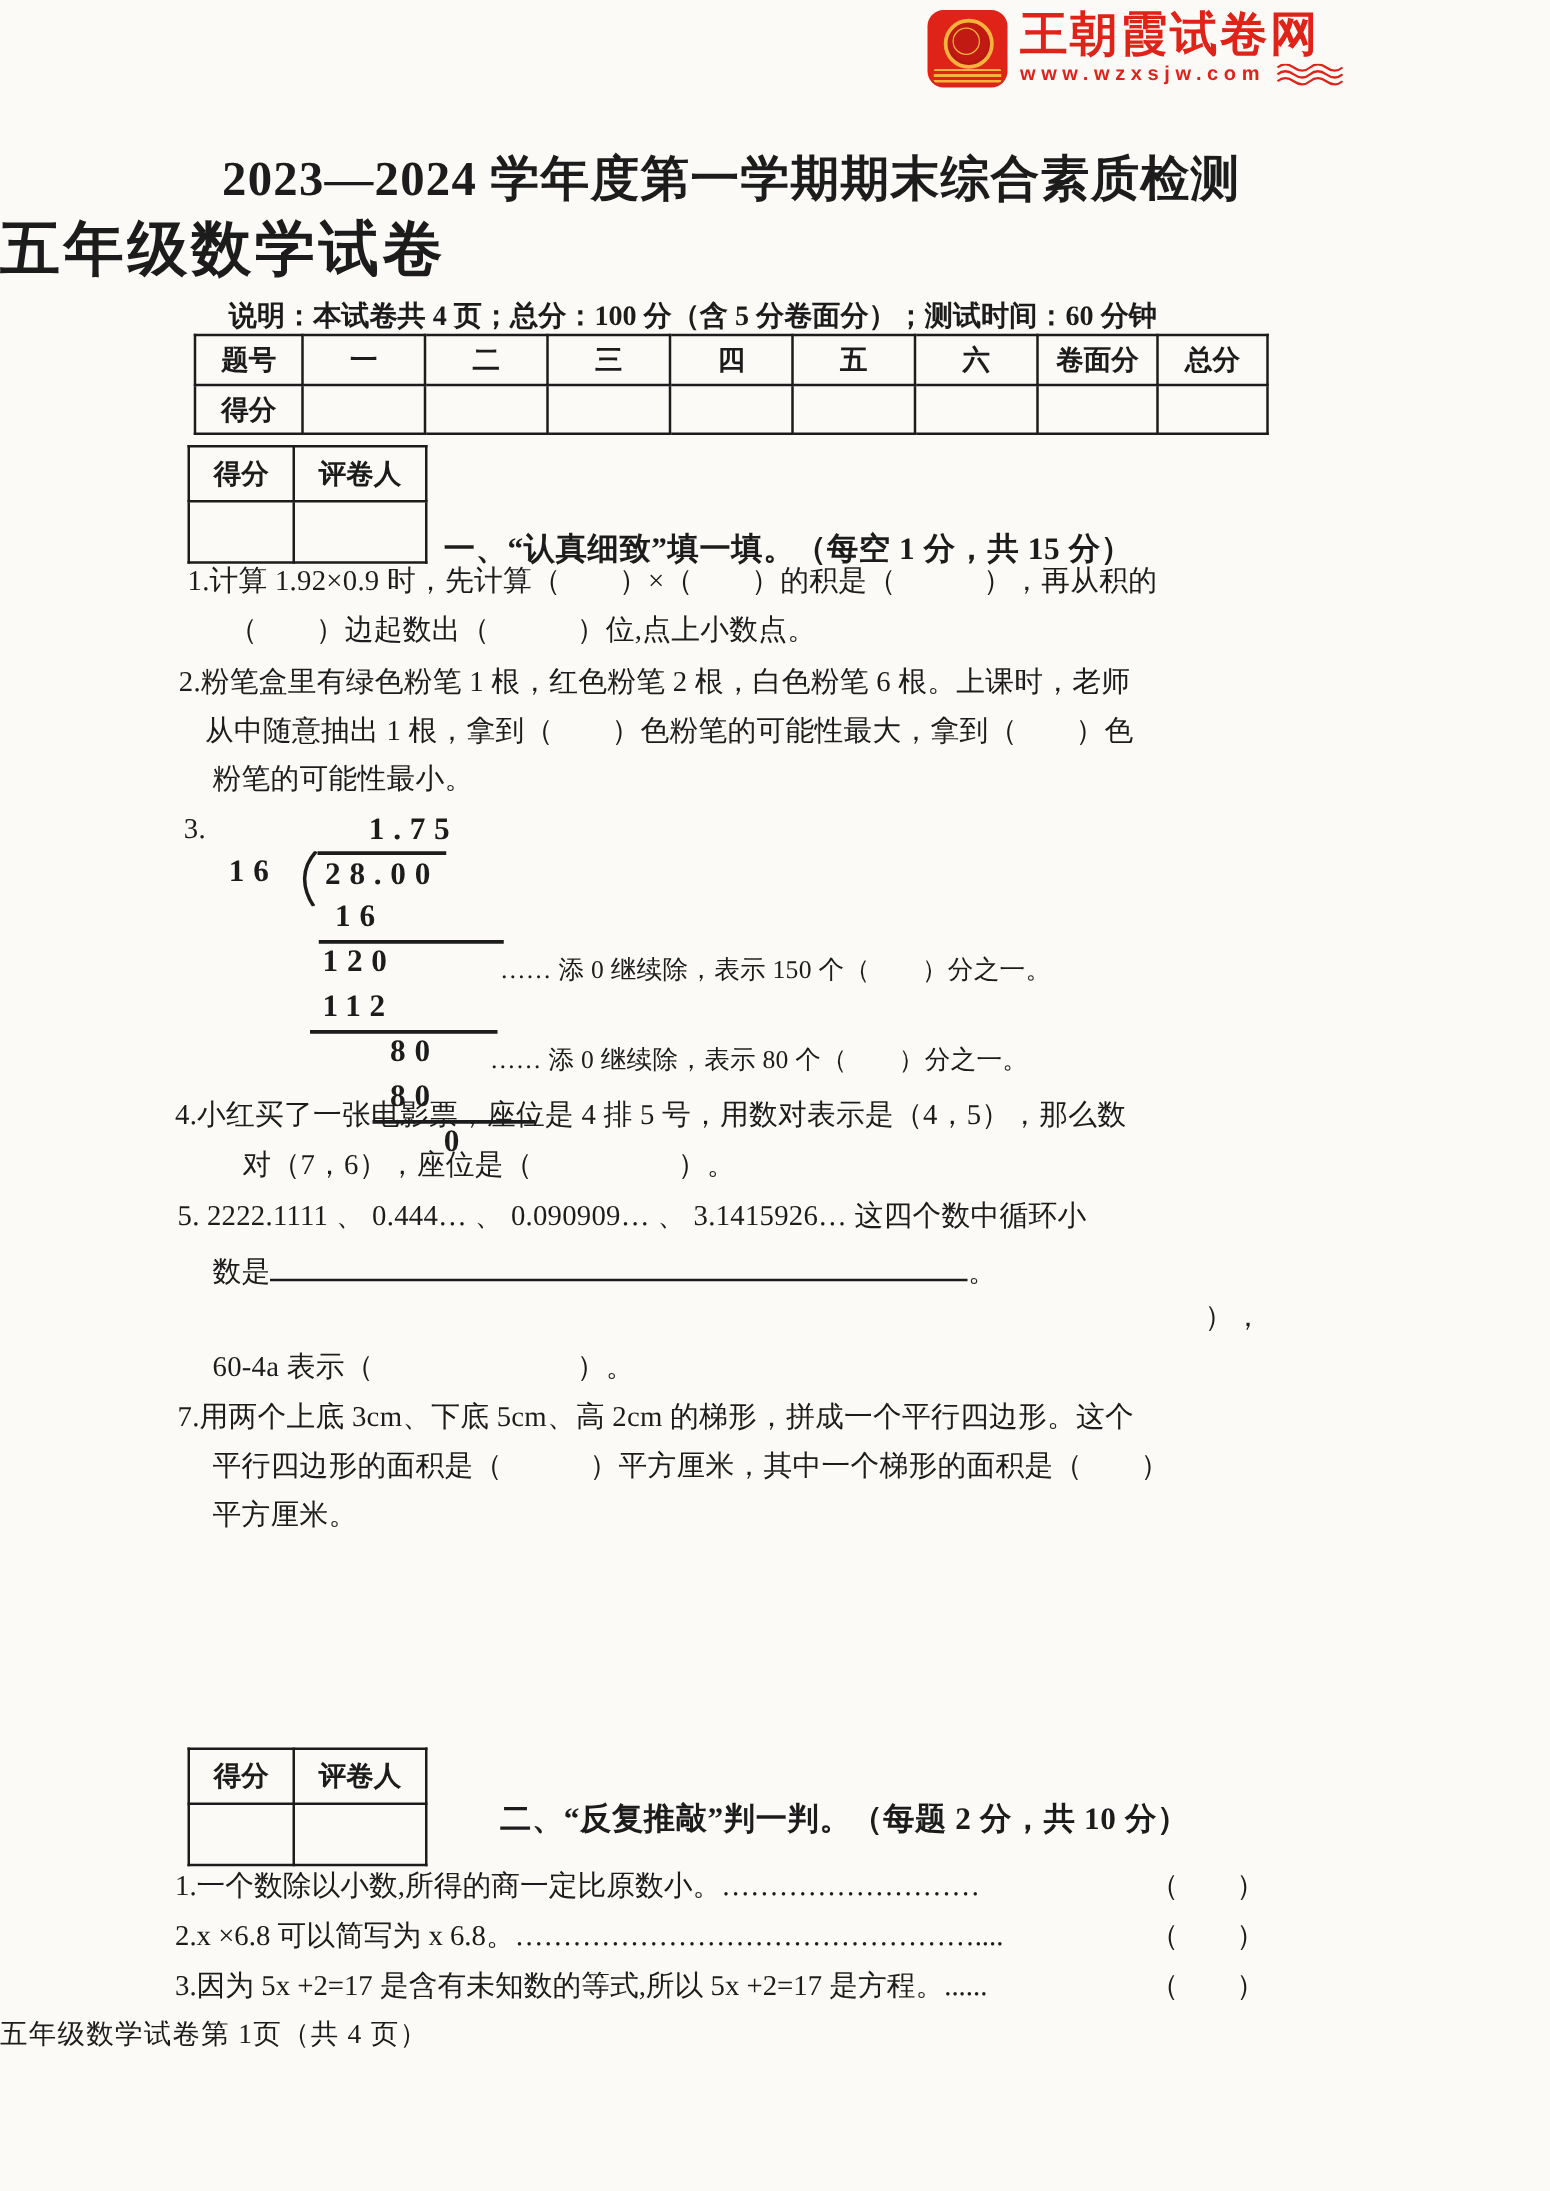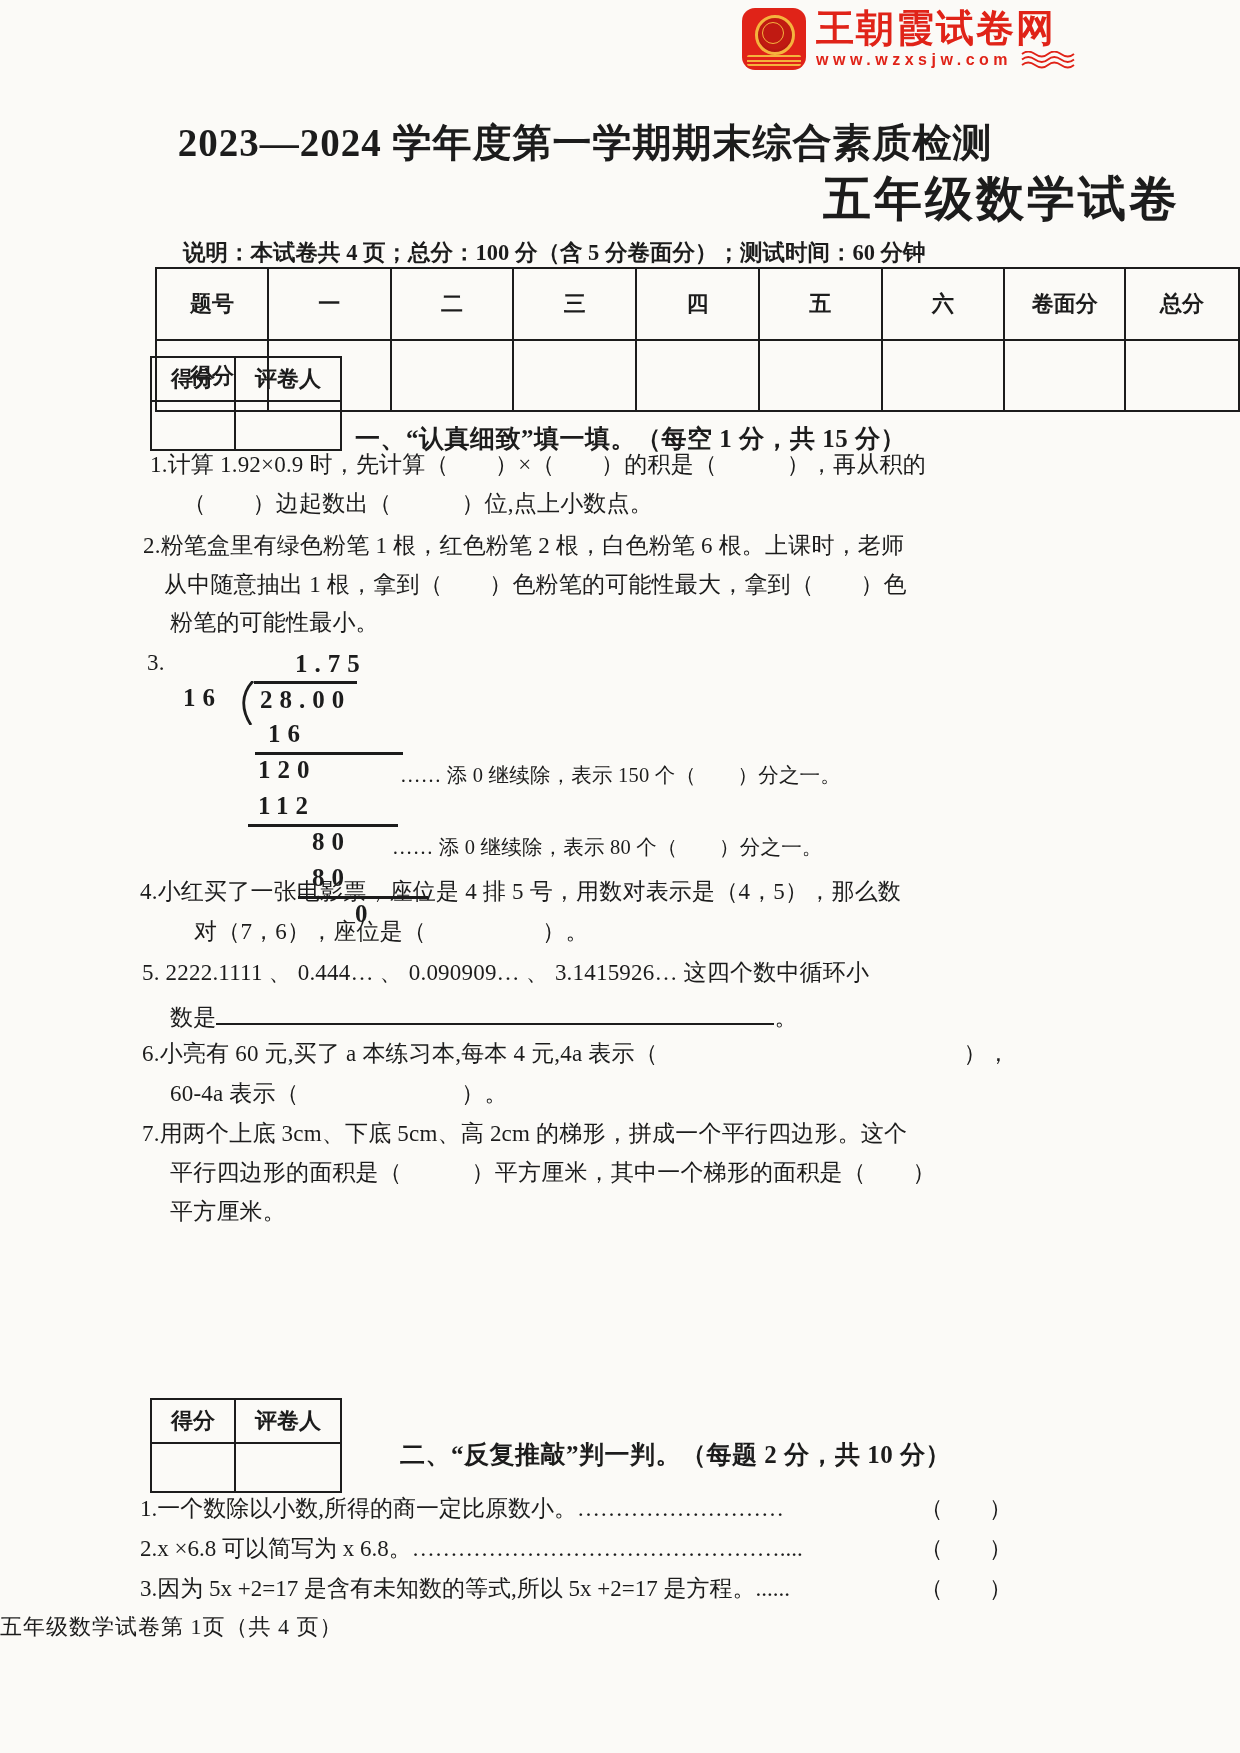--- a/index.html
+++ b/index.html
@@ -20,28 +20,28 @@
   .logo-icon .stripes { position:absolute; left:5px; right:5px; bottom:4px; height:11px;
      background:repeating-linear-gradient(180deg,#f5b33d 0 2px, rgba(0,0,0,0) 2px 4.6px); border-radius:2px; }
   .logo-text { display:flex; flex-direction:column; line-height:1; }
   .logo-name { font-family:"Liberation Sans", sans-serif; font-weight:700; font-size:38px; color:#e02318; letter-spacing:2px; }
   .logo-url-row { display:flex; align-items:center; gap:8px; margin-top:4px; }
   .logo-url { font-family:"Liberation Sans", sans-serif; font-weight:700; font-size:16px; color:#e02318; letter-spacing:4.5px; }
 
   
   .title1 { position:absolute; top:116px; left:0; width:1170px; text-align:center;
      font-size:39px; font-weight:700; letter-spacing:1px; }
-  .title2 { position:absolute; top:167px; left:0; width:1180px; text-align:right;
+  .title2 { position:absolute; top:167px; left:0; width:1180px; text-align:left;
      font-size:48px; font-weight:700; letter-spacing:3px; }
   .instructions { position:absolute; top:237px; left:183px; font-size:22.5px; font-weight:700; }
 
   
   table.score { position:absolute; top:267px; left:155px; border-collapse:collapse;
      font-size:22px; font-weight:700; text-align:center; }
-  table.score td { border:2px solid #1c1c1c; padding:16px; }
+  table.score td { border:2px solid #1c1c1c; padding:0; }
   table.score tr:nth-child(1) td { height:38px; }
   table.score tr:nth-child(2) td { height:37px; }
 
   table.grader { position:absolute; border-collapse:collapse; font-size:22px; font-weight:700; text-align:center; }
   table.grader td { border:2.2px solid #1c1c1c; padding:0; }
   .grader-c1 { width:82px; } .grader-c2 { width:104px; }
   table.grader tr:nth-child(1) td { height:42px; }
   table.grader tr:nth-child(2) td { height:47px; }
   .gbox1 { top:356px; left:150px; }
   .gbox2 { top:1398px; left:150px; }
@@ -170,21 +170,20 @@
 
   <div class="qline" style="top:876px; left:140px;">4.小红买了一张电影票，座位是 4 排 5 号，用数对表示是（4，5），那么数</div>
   <div class="qline" style="top:916px; left:170px;margin-left:24px;">对（7，6），座位是（　　　　　）。</div>
 
   <div class="qline" style="top:957px; left:142px;">5. 2222.1111 、 0.444… 、 0.090909… 、 3.1415926… 这四个数中循环小</div>
   <div class="qline" style="top:997px; left:170px;">
     <span>数是</span><span class="blank-line"></span><span>。</span>
   </div>
 
   <div class="qline flexline" style="top:1038px; left:142px; width:868px;">
-    <span>6.小亮有 60 元,买了 a 本练习本,每本 4 元,4a 表示（</span>
     <span class="spacer"></span>
     <span>），</span>
   </div>
   <div class="qline" style="top:1078px; left:170px;">60-4a 表示（　　　　　　　）。</div>
 
   <div class="qline" style="top:1118px; left:142px;">7.用两个上底 3cm、下底 5cm、高 2cm 的梯形，拼成一个平行四边形。这个</div>
   <div class="qline" style="top:1157px; left:170px;">平行四边形的面积是（　　　）平方厘米，其中一个梯形的面积是（　　）</div>
   <div class="qline" style="top:1196px; left:170px;">平方厘米。</div>
 
   <table class="grader gbox2">

